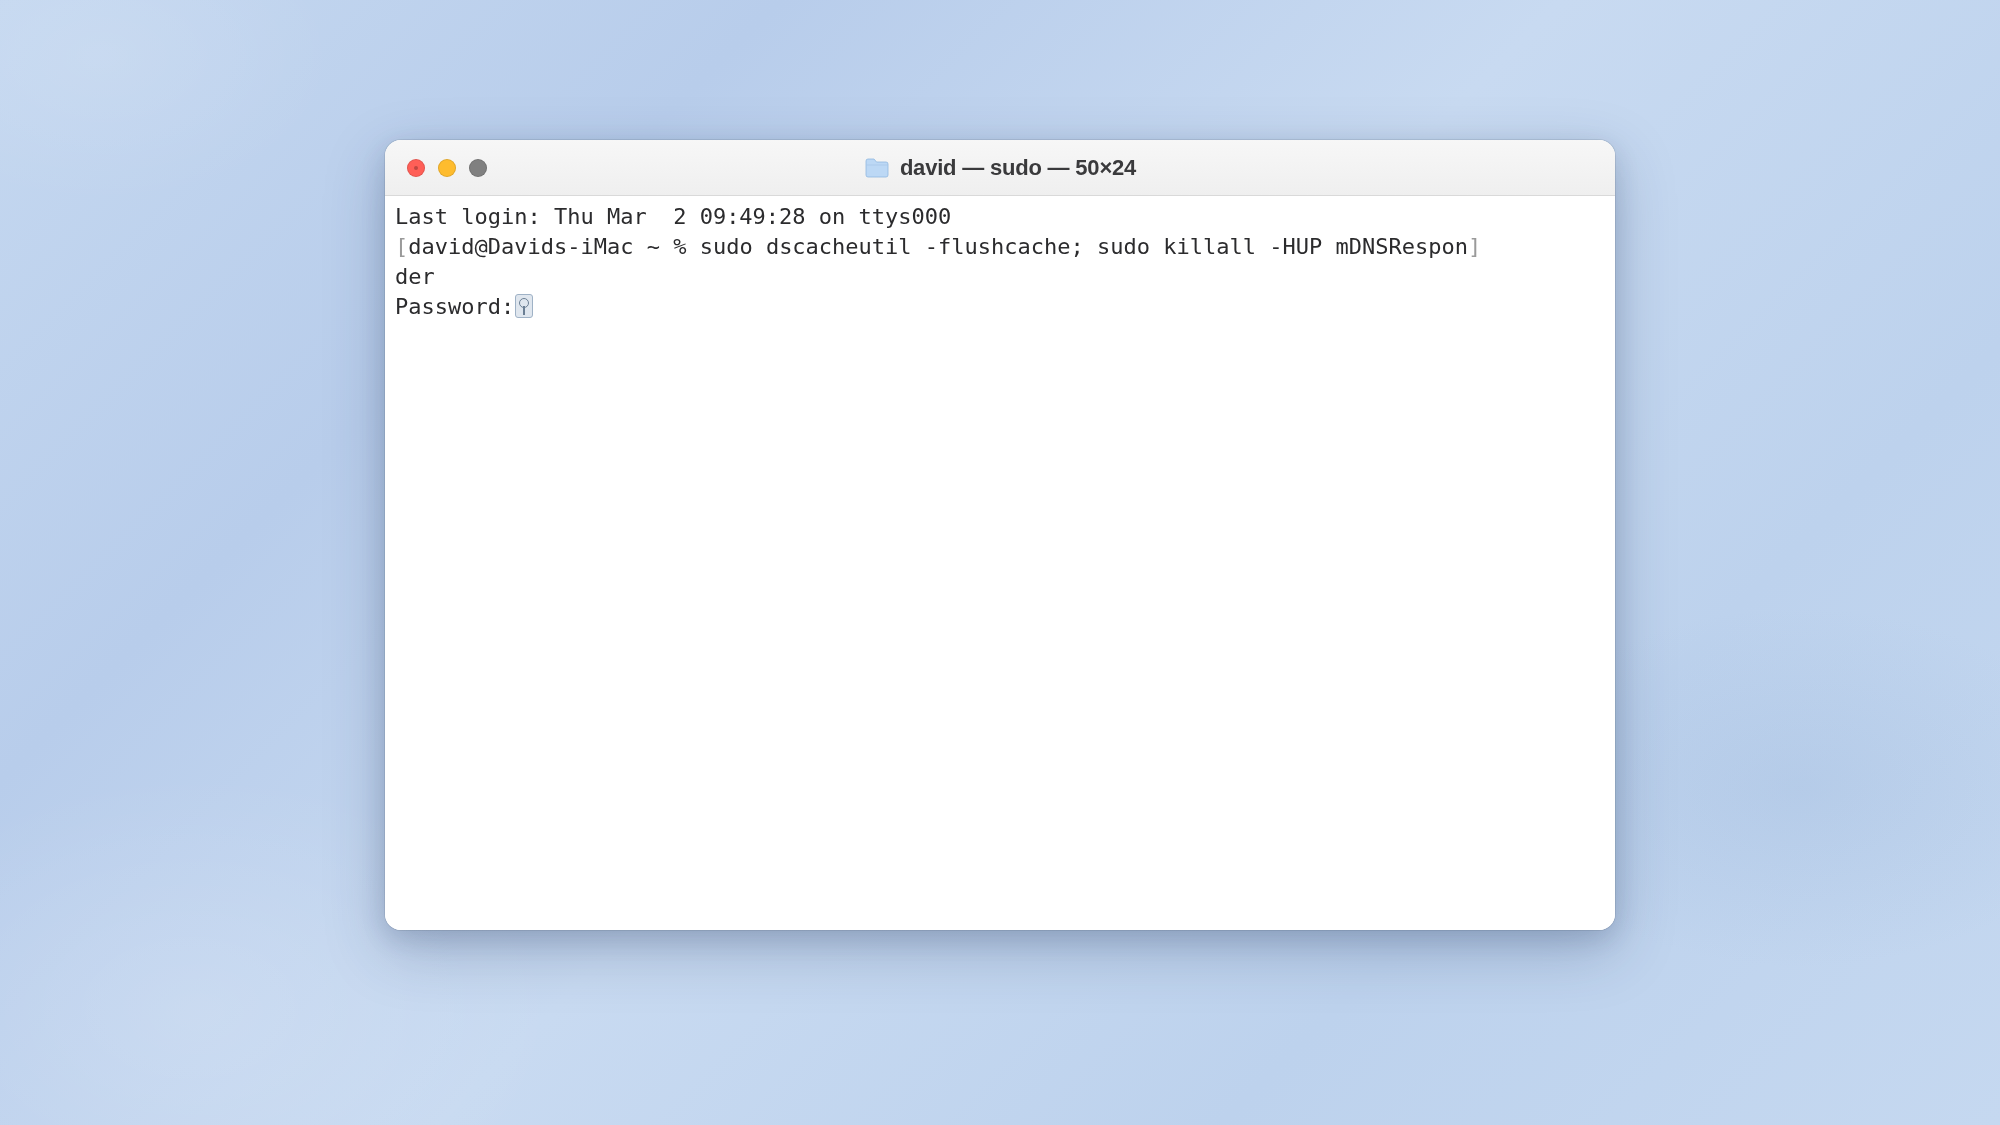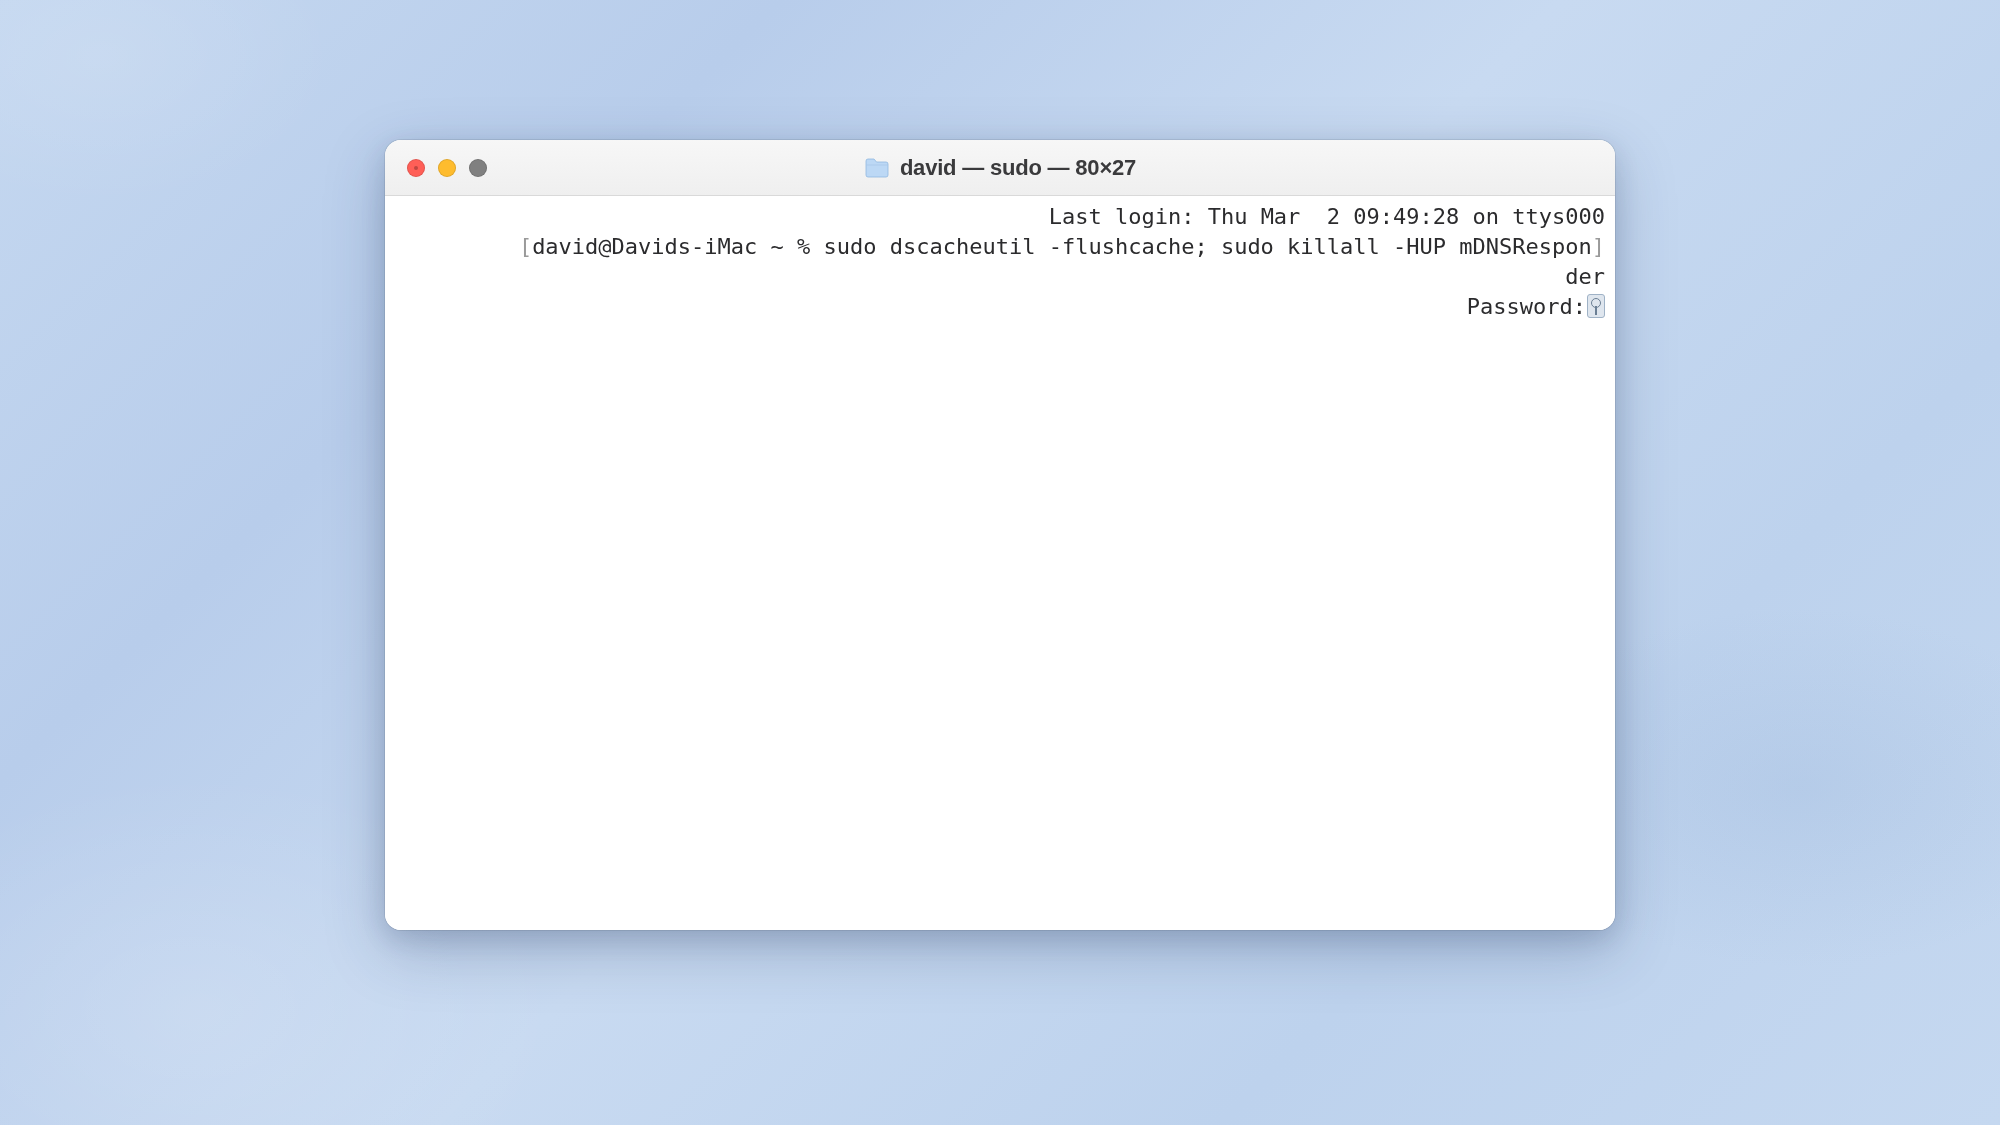--- a/index.html
+++ b/index.html
@@ -104,21 +104,21 @@
     background: #ffffff;
     padding: 6px 10px;
     font-family: "SF Mono", ui-monospace, Menlo, Monaco, Consolas, monospace;
     font-size: 22px;
     line-height: 30px;
     color: #2b2b2d;
     white-space: pre-wrap;
     word-break: break-all;
     overflow: hidden;
   }
-  .t-line { display: block; text-align: right; }
+  .t-line { display: block; }
   .brk { color: #9a9a9a; }
   .key-icon {
     display: inline-block;
     width: 18px;
     height: 24px;
     vertical-align: -4px;
     margin-left: 1px;
     background: #dfe6ee;
     border: 1px solid #9fb2c6;
     border-radius: 3px;
@@ -153,19 +153,19 @@
       <div class="tl min"></div>
       <div class="tl max"></div>
     </div>
     <div class="title-center">
       <span class="folder-icon">
         <svg width="26" height="22" viewBox="0 0 26 22">
           <path d="M2 4 Q2 2 4 2 L10 2 L12.5 5 L22 5 Q24 5 24 7 L24 18 Q24 20 22 20 L4 20 Q2 20 2 18 Z" fill="#bcd8f5" stroke="#8fb8e0" stroke-width="0.8"></path>
           <path d="M2 8 L24 8" stroke="#a8c8e8" stroke-width="0.8"></path>
         </svg>
       </span>
-      <span class="title-text">david — sudo — 80×27</span>
+      <span class="title-text">david — sudo — 50×24</span>
     </div>
   </div>
 
   <div class="terminal-body"><span class="t-line">Last login: Thu Mar  2 09:49:28 on ttys000</span><span class="t-line"><span class="brk">[</span><span>david@Davids-iMac ~ % </span><span>sudo dscacheutil -flushcache; sudo killall -HUP mDNSRespon</span><span class="brk">]</span></span><span class="t-line">der</span><span class="t-line"><span>Password:</span><span class="key-icon"></span></span></div>
 
 </div>
 
 </body></html>

